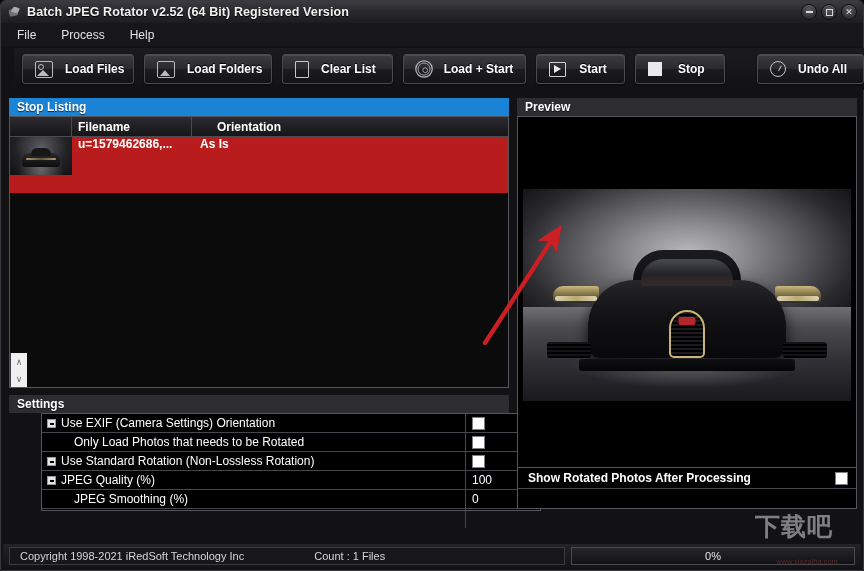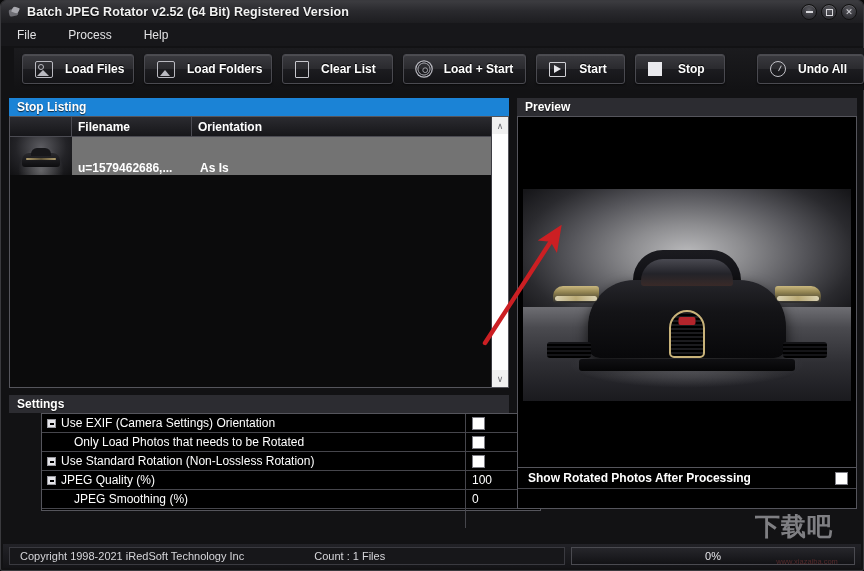--- a/index.html
+++ b/index.html
@@ -57,21 +57,21 @@
   }
   .winbtn .mini { width: 7px; height: 2px; background: #d8d8dc; }
   .winbtn .maxi { width: 7px; height: 7px; border: 1.5px solid #d8d8dc; }
 
   
   .menubar {
     position: absolute; left: 0; top: 22px; width: 862px; height: 23px;
     background-color: #17171a;
     background-image: radial-gradient(#2e2e33 0.6px, transparent 0.7px);
     background-size: 4px 4px;
-    display: flex; align-items: center; padding-left: 8px; gap: 16px;
+    display: flex; align-items: center; padding-left: 8px; gap: 9px;
   }
   .menuitem {
     color: #e2e2e4; font-size: 12px; padding: 2px 8px; border-radius: 2px;
   }
 
   
   .toolbar {
     position: absolute; left: 13px; top: 47px; width: 858px; height: 42px;
     background: linear-gradient(to bottom, #1b1b1e 0%, #121214 100%);
     display: flex; align-items: center; padding: 0 8px; gap: 10px;
@@ -174,36 +174,37 @@
   }
 
   
   #files-panel {
     position: absolute; left: 8px; top: 97px; width: 500px; height: 290px;
   }
   .grid-wrap {
     position: absolute; left: 0; top: 18px; width: 500px; height: 272px;
     background: #0b0b0c; border: 1px solid #55555c;
     display: flex;
+    flex-direction: column;
   }
   .grid-main { flex: 1 1 auto; overflow: hidden; }
   .grid-head {
     height: 20px; display: flex;
     background: linear-gradient(to bottom, #2b2b30 0%, #161619 100%);
     border-bottom: 1px solid #4b4b52;
     color: #fff; font-size: 12px; font-weight: bold;
   }
   .gh { display: flex; align-items: center; padding-left: 6px;
         border-right: 1px solid #4b4b52; }
   .gh.c-thumb { width: 62px; }
   .gh.c-name  { width: 120px; }
-  .gh.c-orient{ flex: 1 1 auto; border-right: none; }
+  .gh.c-orient{ flex: 1 1 auto; border-right: none; margin-left: 19px; }
   .grid-row {
-    height: 38px; display: flex; align-items: flex-end;
-    background: #737373; color: #ffffff;
+    height: 56px; display: flex; align-items: flex-start;
+    background: #b91c1c; color: #ffffff;
     font-size: 12px; font-weight: bold;
   }
   .cell-thumb {
     width: 62px; height: 38px; flex: 0 0 auto;
     background:
       radial-gradient(ellipse at 50% 88%, rgba(255,255,255,.30) 0%, rgba(255,255,255,0) 52%),
       radial-gradient(ellipse at 50% 26%, #5b5b60 0%, #232327 58%, #101012 100%);
     position: relative; overflow: hidden;
   }
   .cell-thumb .car {

